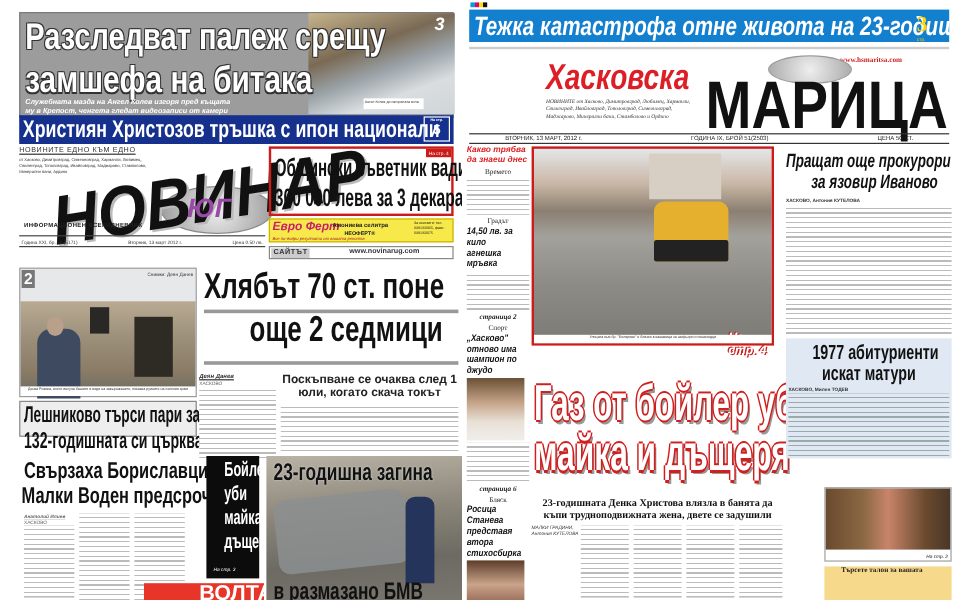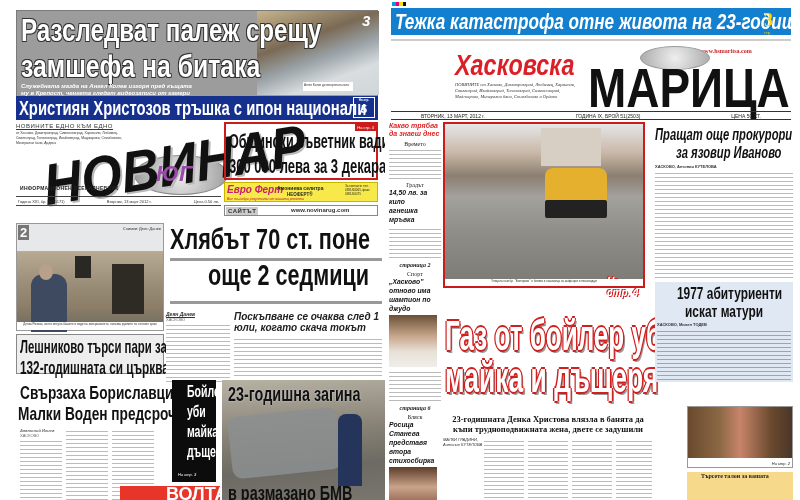--- a/index.html
+++ b/index.html
@@ -43,32 +43,32 @@
 #site{left:224px;top:205px;width:154px;height:11px;border:1px solid #888}
 #site .lab{left:1px;top:1px;background:#ccc;font-size:6px;font-weight:bold;padding:1px 2px;letter-spacing:.5px;color:#333}
 #site .url{left:66px;top:1px;font-size:6px;font-weight:bold;color:#333}
 #photo2{left:16px;top:223px;width:148px;height:108px;border:1px solid #999;background:linear-gradient(180deg,#e6e8ea 0,#e6e8ea 25%,#b8aa92 26%,#9c8f7a 55%,#8a7c66 80%,#6b6a63 100%)}
 #photo2 .n{left:1px;top:1px;background:#777;color:#fff;font-size:13px;font-weight:bold;padding:0 2px}
 #photo2 .man{left:14px;top:50px;width:36px;height:58px;background:#3d4a60;border-radius:12px 12px 0 0}
 #photo2 .head{left:22px;top:40px;width:14px;height:16px;background:#b8a08a;border-radius:50%}
 #photo2 .door{left:95px;top:40px;width:32px;height:50px;background:#2e2a24}
 #photo2 .win{left:58px;top:32px;width:16px;height:22px;background:#2a2824}
 #photo2 .cap{left:0;bottom:0;width:100%;height:8px;background:#fff;font-size:3px;text-align:center;color:#333}
-#hl3{left:16px;top:334px;width:148px;height:40px;border:1px solid #888;background:#eee}
+#hl3{left:16px;top:334px;width:148px;height:30px;border:1px solid #888;background:#eee}
 #hl3 .t1{left:3px;top:1px;font-size:19px;color:#111;transform:scaleX(.60)}
 #hl3 .t2{left:3px;top:22px;font-size:19px;color:#111;transform:scaleX(.62)}
 #hl4 .t1{left:20px;top:382px;font-size:19px;color:#111;transform:scaleX(.72)}
 #hl4 .t2{left:18px;top:403px;font-size:19px;color:#111;transform:scaleX(.72)}
 #col1{left:20px;top:428px;width:42px;height:72px}
 #col2{left:66px;top:428px;width:42px;height:72px}
 #col3{left:112px;top:428px;width:42px;height:72px}
 #hl5 .t1{left:170px;top:222px;font-size:30px;color:#111;transform:scaleX(.72)}
 #hl5 .t2{left:208px;top:258px;font-size:30px;color:#111;transform:scaleX(.72)}
 .rule{height:3px;background:#999}
-#sub5{left:234px;top:311px;width:148px;font-size:10px;font-style:italic;font-weight:bold;text-align:left;line-height:11px;color:#222}
+#sub5{left:234px;top:311px;width:148px;font-size:10px;font-weight:bold;text-align:center;line-height:11px;color:#222}
 #author{left:166px;top:311px;width:64px;height:80px}
 #author .n{font-size:5px;font-weight:bold;font-style:italic;text-decoration:underline;color:#333}
 #boiler{left:172px;top:380px;width:44px;height:102px;background:#0c0c0c}
 #boiler .t{left:2px;top:2px;font-size:17px;line-height:20px;color:#fff;font-weight:bold;transform:scaleX(.62)}
 #boiler .p{left:6px;top:92px;font-size:4px;color:#fff;font-style:italic}
 #adRed{left:120px;top:486px;width:100px;height:14px;background:#e8352a}
 #adRed .t{left:46px;top:-2px;font-size:18px;font-weight:bold;color:#fff}
 #photo3{left:222px;top:380px;width:190px;height:120px;background:linear-gradient(175deg,#b9b3a6 0,#8a8578 40%,#6c6a63 70%,#7a776f 100%)}
 #photo3 .t{left:6px;top:3px;font-size:20px;color:#111;transform:scaleX(.72);text-shadow:0 0 2px #ddd}
 #photo3 .car{left:8px;top:32px;width:110px;height:62px;background:#8c8f90;border-radius:10px;transform:rotate(-6deg);opacity:.85}

